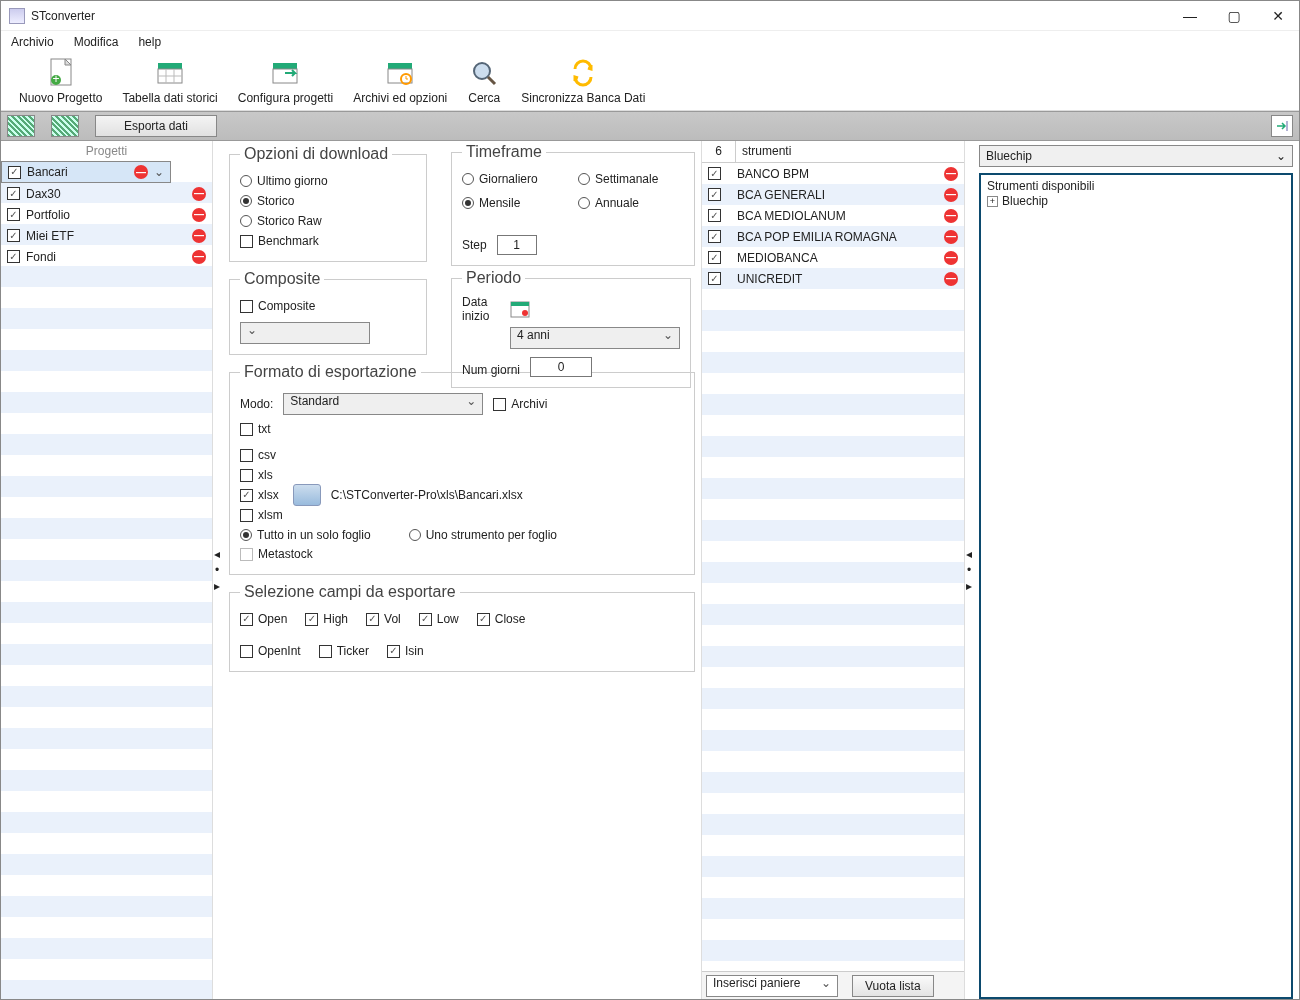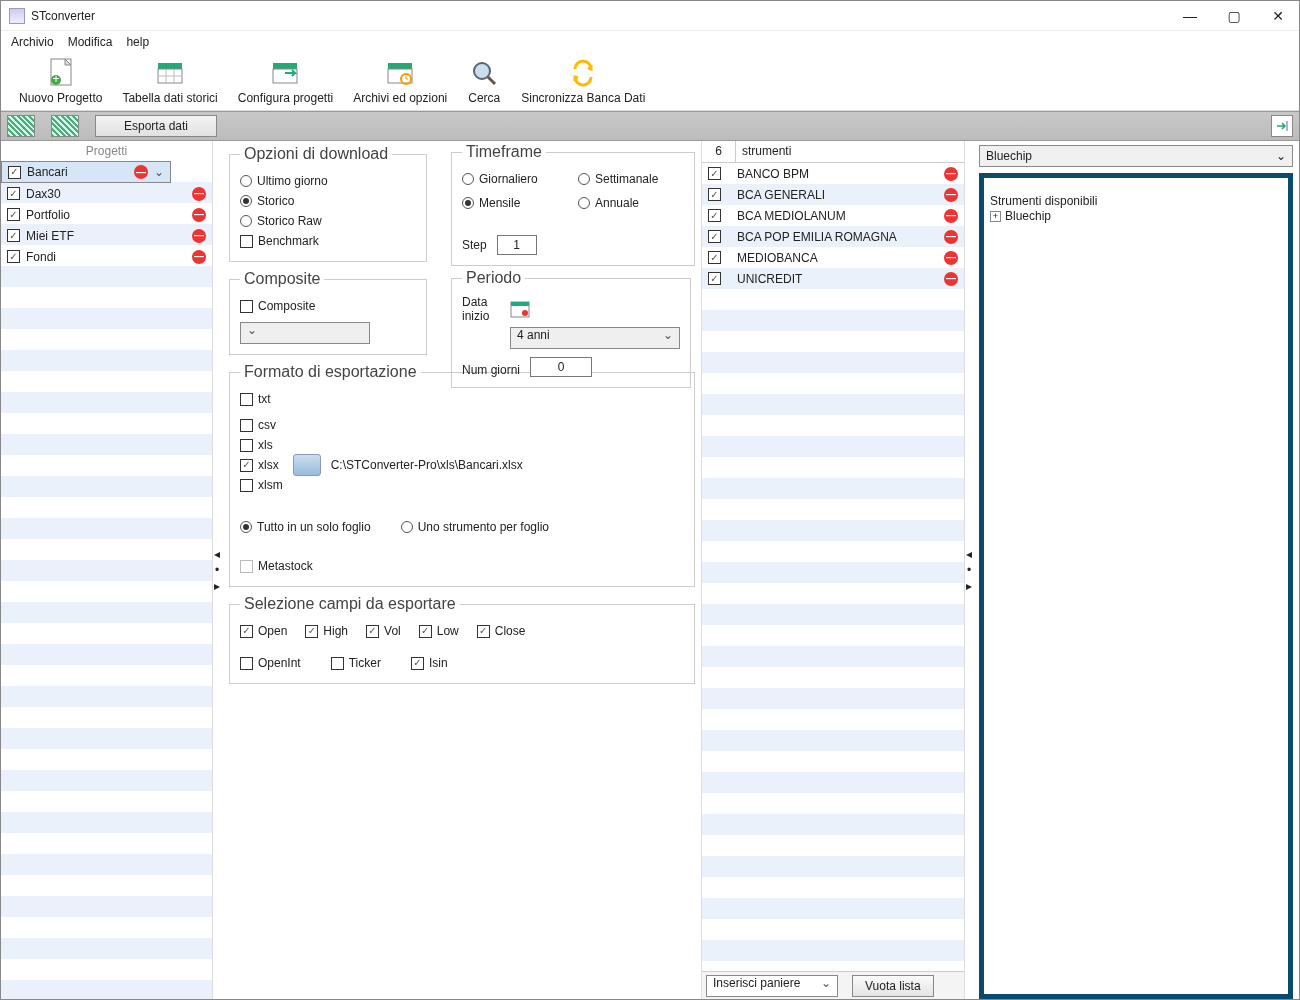--- a/index.html
+++ b/index.html
@@ -2,21 +2,21 @@
 <html><head>
 <meta charset="utf-8">
 <style>
 *{box-sizing:border-box;margin:0;padding:0;font-family:"Segoe UI",Tahoma,sans-serif;font-size:12px;color:#222}
 body{background:#fff;width:1300px;height:1000px;overflow:hidden;border:1px solid #888}
 .titlebar{height:30px;display:flex;align-items:center;padding:0 8px;background:#fff;border-bottom:1px solid #eee}
 .titlebar .icon{width:16px;height:16px;background:linear-gradient(#cce 0,#eef 100%);border:1px solid #99b;margin-right:6px}
 .titlebar .title{flex:1}
 .winbtns{display:flex;gap:18px}
 .winbtn{width:26px;height:20px;display:flex;align-items:center;justify-content:center;font-size:14px}
-.menubar{height:22px;display:flex;align-items:center;gap:14px;padding:0 10px;background:#fff}
+.menubar{height:22px;display:flex;align-items:center;gap:20px;padding:0 10px;background:#fff}
 .menubar span{cursor:default}
 .toolbar{height:58px;display:flex;align-items:flex-end;gap:12px;padding:2px 14px 4px;border-bottom:1px solid #ddd;background:#fff}
 .tb-item{display:flex;flex-direction:column;align-items:center;gap:2px;padding:1px 4px}
 .tb-icon{width:34px;height:32px;display:flex;align-items:center;justify-content:center}
 .secondbar{height:30px;background:linear-gradient(#c8c8c8,#bcbcbc);display:flex;align-items:center;padding:3px 6px;gap:16px;border-top:1px solid #999;border-bottom:1px solid #999}
 .sb-tog{width:28px;height:22px;border:1px solid #888;background:repeating-linear-gradient(45deg,#5a7 0 2px,#cfe 2px 4px)}
 .sb-btn{height:22px;padding:0 28px;border:1px solid #888;background:linear-gradient(#f4f4f4,#e1e1e1)}
 .sb-right{margin-left:auto;width:22px;height:22px;border:1px solid #888;background:#fff;display:flex;align-items:center;justify-content:center}
 .main{display:flex;height:calc(1000px - 30px - 22px - 58px - 30px - 2px)}
 .col{height:100%;display:flex;flex-direction:column}
@@ -48,21 +48,21 @@
 .instruments{width:264px;display:flex;flex-direction:column;border-left:1px solid #ddd;border-right:1px solid #ddd}
 .inst-hdr{display:flex;height:22px;border-bottom:1px solid #ccc}
 .inst-hdr .n{width:34px;border-right:1px solid #ccc;text-align:center;padding-top:3px}
 .inst-hdr .t{flex:1;padding:3px 6px}
 .inst-list{flex:1}
 .inst-foot{height:28px;display:flex;align-items:center;gap:14px;padding:0 4px;border-top:1px solid #ccc;background:#f4f4f4}
 .btn{height:22px;border:1px solid #888;background:linear-gradient(#fafafa,#e4e4e4);padding:0 12px}
 .right{flex:1;display:flex;flex-direction:column;padding:4px 6px 0 6px}
 .combo{border:1px solid #888;height:22px;display:flex;align-items:center;justify-content:space-between;padding:0 6px;background:#f0f0f0;margin-bottom:6px}
 .combo::after{content:"⌄"}
-.tree{border:5px solid #0c4a6e;flex:1;padding:16px 6px}
+.tree{border:2px solid #0c4a6e;flex:1;padding:4px 6px}
 .tree-item{display:flex;align-items:center;gap:4px;padding:1px 0}
 .plusbox{width:11px;height:11px;border:1px solid #888;display:inline-flex;align-items:center;justify-content:center;font-size:9px;line-height:1}
 .disabled{color:#aaa}
 
 svg{display:block}
 </style>
 </head>
 <body>
 
 <div class="titlebar">
@@ -270,20 +270,30 @@
           <span>4 anni</span>
         </div>
       <div style="display:flex;align-items:flex-end;gap:10px">
         <span>Num giorni</span>
         <input class="inp" style="width: 62px;" value="0">
       </div>
     </fieldset>
 
     <fieldset style="width:466px">
       <legend>Formato di esportazione</legend>
+      <div class="fmt-row">
+        <span>Modo:</span>
+        <div class="sel" style="width:200px">
+            <span>Standard</span>
+          </div>
+        <div class="cb">
+            <span class="chk"></span>
+            <span>Archivi</span>
+          </div>
+      </div>
       <div class="cb">
           <span class="chk"></span>
           <span>txt</span>
         </div>
       <div style="height:6px"></div>
       <div class="cb">
           <span class="chk"></span>
           <span>csv</span>
         </div>
       <div style="display:flex;align-items:center;gap:10px">
@@ -297,31 +307,31 @@
               <span>xlsx</span>
             </div><br>
           <div class="cb">
               <span class="chk"></span>
               <span>xlsm</span>
             </div>
         </div>
         <div class="folder-icon"></div>
         <span>C:\STConverter-Pro\xls\Bancari.xlsx</span>
       </div>
-      <div style="display:flex;gap:30px;margin-top:22px">
+      <div style="display:flex;gap:38px;margin-top:0">
         <div class="radio">
             <span class="r on"></span>
             <span>Tutto in un solo foglio</span>
           </div>
         <div class="radio">
             <span class="r"></span>
             <span>Uno strumento per foglio</span>
           </div>
       </div>
-      <div class="cb disabled" style="margin-top:22px">
+      <div class="cb disabled" style="margin-top:2px">
           <span class="chk" style="border-color:#bbb"></span>
           <span>Metastock</span>
         </div>
     </fieldset>
 
     <fieldset style="width:466px">
       <legend>Selezione campi da esportare</legend>
       <div style="display:flex;gap:18px;margin-bottom:12px">
         <div class="cb">
             <span class="chk on"></span>
@@ -337,21 +347,21 @@
           </div>
         <div class="cb">
             <span class="chk on"></span>
             <span>Low</span>
           </div>
         <div class="cb">
             <span class="chk on"></span>
             <span>Close</span>
           </div>
       </div>
-      <div style="display:flex;gap:30px">
+      <div style="display:flex;gap:18px">
         <div class="cb">
             <span class="chk"></span>
             <span>OpenInt</span>
           </div>
         <div class="cb">
             <span class="chk"></span>
             <span>Ticker</span>
           </div>
         <div class="cb">
             <span class="chk on"></span>

